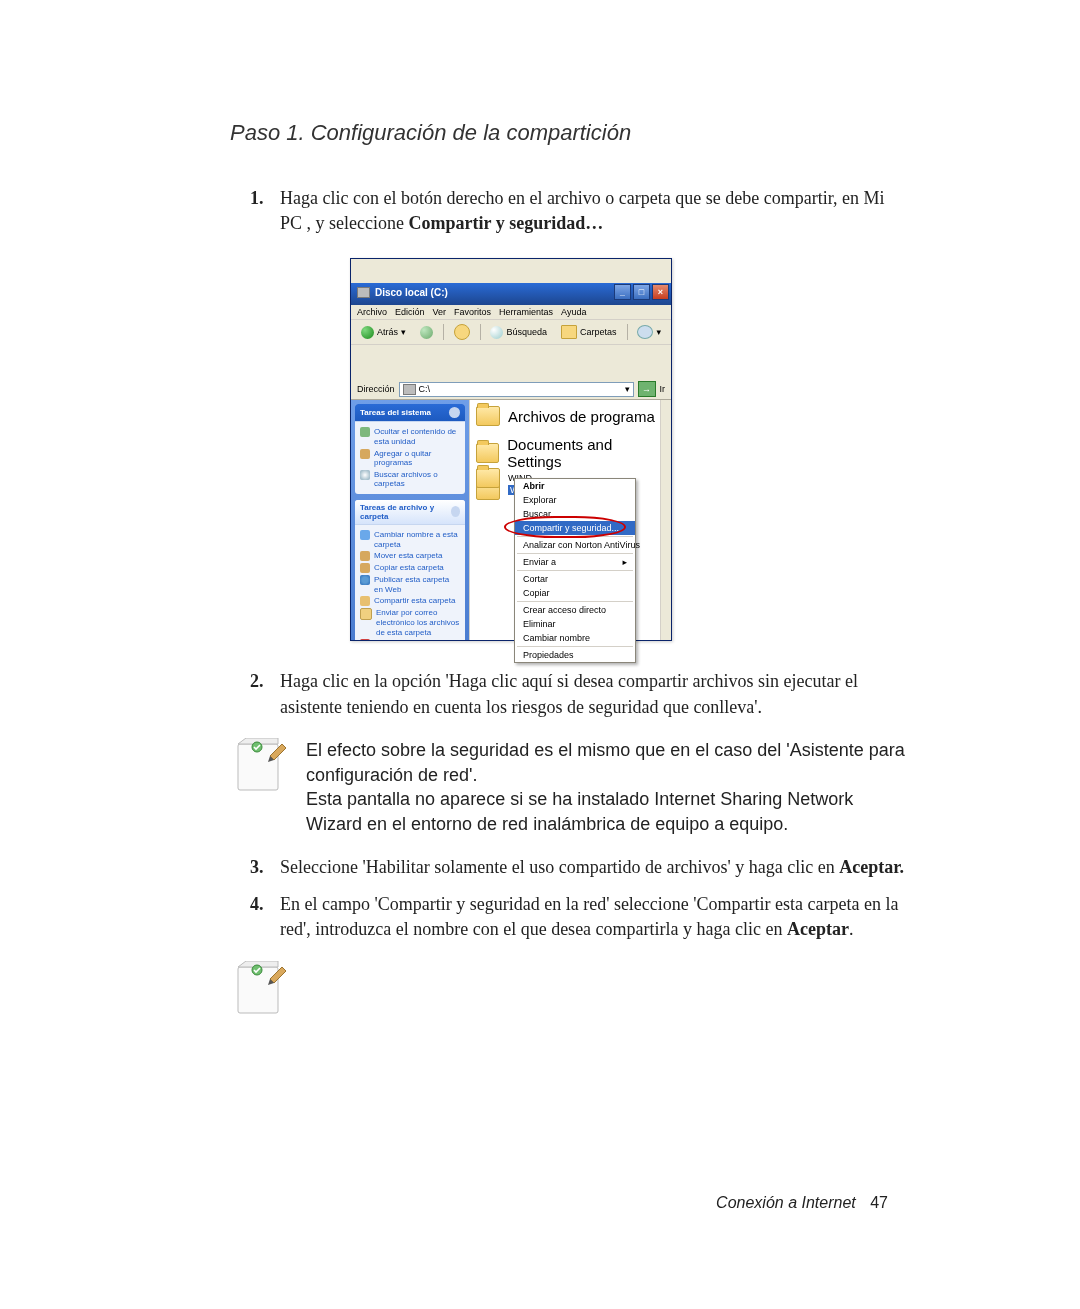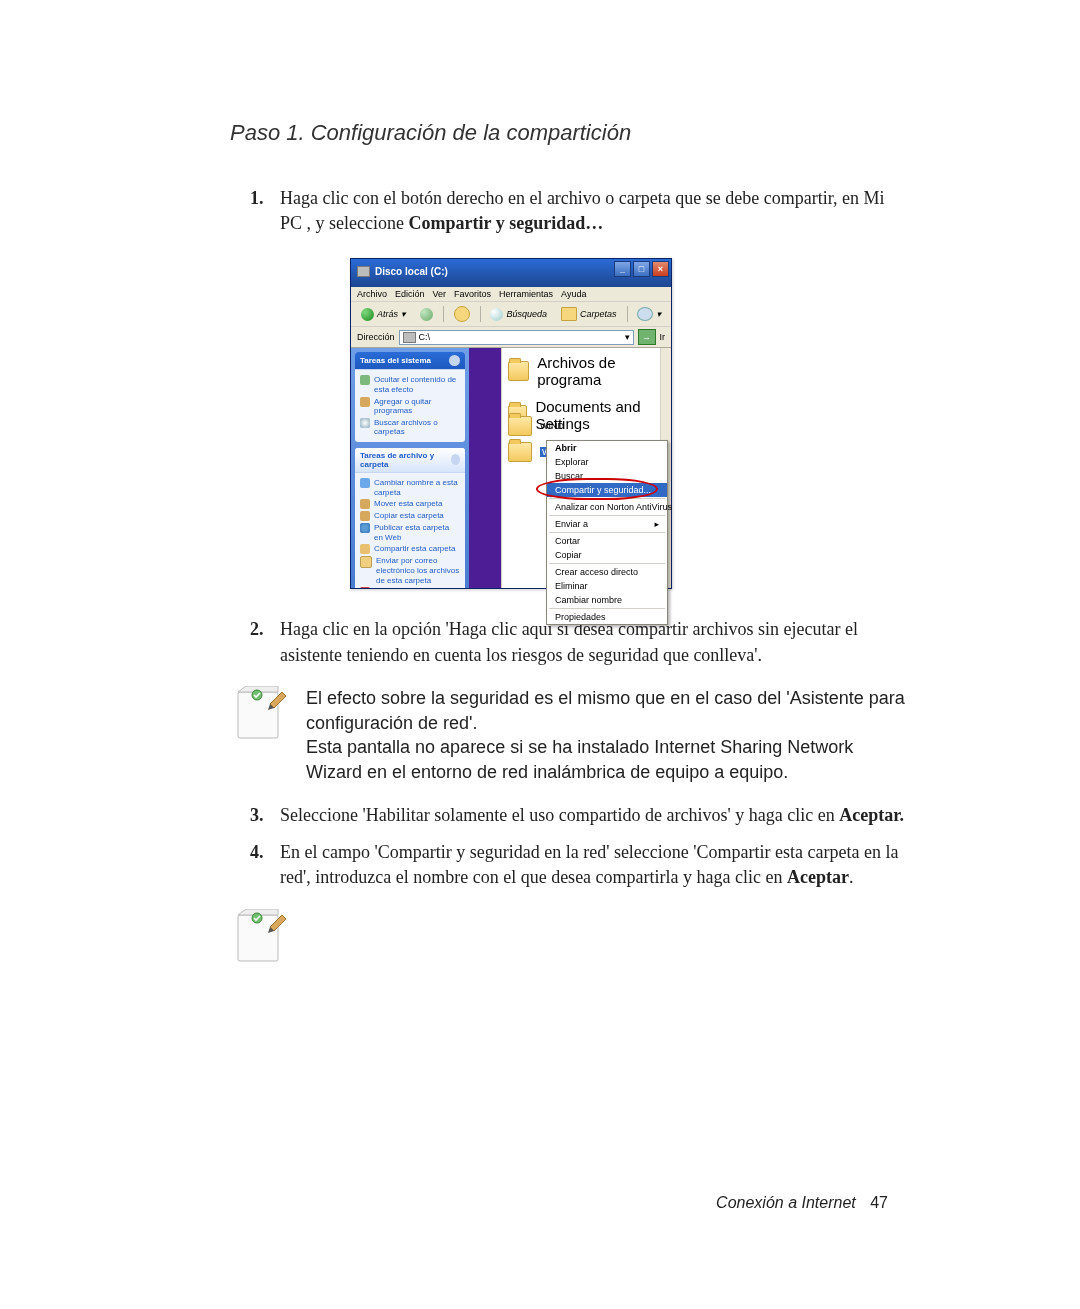--- a/index.html
+++ b/index.html
@@ -89,25 +89,26 @@
     font-family: Tahoma, Arial, sans-serif;
     font-size: 9px;
     border: 1px solid #0a246a;
     background: #ece9d8;
     box-shadow: 1px 1px 3px rgba(0,0,0,.2);
   }
   .titlebar {
     background: linear-gradient(#2a6bd6, #1d468f);
     color: #fff;
     display: flex;
-    align-items: flex-end;
+    align-items: center;
     height: 18px;
-    padding: 0 2px 10px 6px;
+    padding: 0 2px 4px 6px;
     font-size: 10px;
     font-weight: bold;
+    margin-top: 24px;
   }
   .titlebar .spacer { flex: 1; }
   .winbtn {
     width: 15px; height: 14px;
     background: linear-gradient(#7ea6e6,#3b6fc1);
     border: 1px solid #1a3a7a;
     margin-left: 2px;
     color: #fff;
     display:flex;align-items:center;justify-content:center;
     font-size: 9px; line-height: 1;
@@ -121,52 +122,51 @@
     gap: 8px;
     border-bottom:1px solid #d4d0c8;
   }
   .toolbar {
     background:#ece9d8;
     padding: 3px 6px;
     display:flex;
     align-items:center;
     gap: 6px;
     border-bottom:1px solid #d4d0c8;
-    font-style:italic;
   }
   .tbtn {
     display:flex;align-items:center;gap:3px;
     padding:1px 4px;
     font-size:9px;
   }
   .tico { width:13px;height:13px;border-radius:50%; }
   .tico.back{background:radial-gradient(circle at 30% 30%,#7fd87f,#1a8a1a);}
   .tico.fwd{background:radial-gradient(circle at 30% 30%,#bfe7bf,#6aa86a);}
   .tico.up{width:14px;height:14px;background:#f7d77e;border:1px solid #c6a23a;}
   .tico.search{background:radial-gradient(circle at 30% 30%,#fff,#9cc);}
   .tico.folders{width:14px;height:12px;background:#f7d77e;border:1px solid #c6a23a;border-radius:1px;}
   .tico.views{width:14px;height:12px;background:#cde;border:1px solid #7aa;}
   .vsep{width:1px;height:16px;background:#b5b1a5;}
   .addrbar{
     background:#ece9d8;
     padding:2px 6px;
     display:flex;align-items:center;gap:4px;
     border-bottom:1px solid #aca899;
+    margin-top:34px;
   }
   .addr-input{
     flex:1;background:#fff;border:1px solid #7f9db9;
     padding:1px 3px;font-size:9px;display:flex;align-items:center;gap:3px;
   }
   .hdicon{width:11px;height:9px;background:#bcbcbc;border:1px solid #7a7a7a;}
   .go{width:16px;height:14px;background:#6fb36f;border:1px solid #2a7a2a;color:#fff;display:flex;align-items:center;justify-content:center;}
   .explorer-body{
     display:flex;
     height:240px;
-    background:#4c1d95;
-    gap:32px;
+    background:#be185d;
   }
   .leftpane{
     width:110px;
     background:linear-gradient(#6f9ee8,#4a7cd0);
     padding:4px;
     overflow:hidden;
   }
   .panel{
     background:#eff3fb;
     border-radius:3px;
@@ -292,21 +292,21 @@
     <div class="explorer-body">
       <div class="leftpane">
         <div class="panel">
           <div class="panel-hd dark">
               <span>Tareas del sistema</span>
               <span class="chev"></span>
             </div>
           <div class="panel-body">
             <div class="task">
                 <span class="tkico a"></span>
-                <span>Ocultar el contenido de esta efecto</span>
+                <span>Ocultar el contenido de esta unidad</span>
               </div>
             <div class="task">
                 <span class="tkico b"></span>
                 <span>Agregar o quitar programas</span>
               </div>
             <div class="task">
                 <span class="tkico c"></span>
                 <span>Buscar archivos o carpetas</span>
               </div>
           </div>

